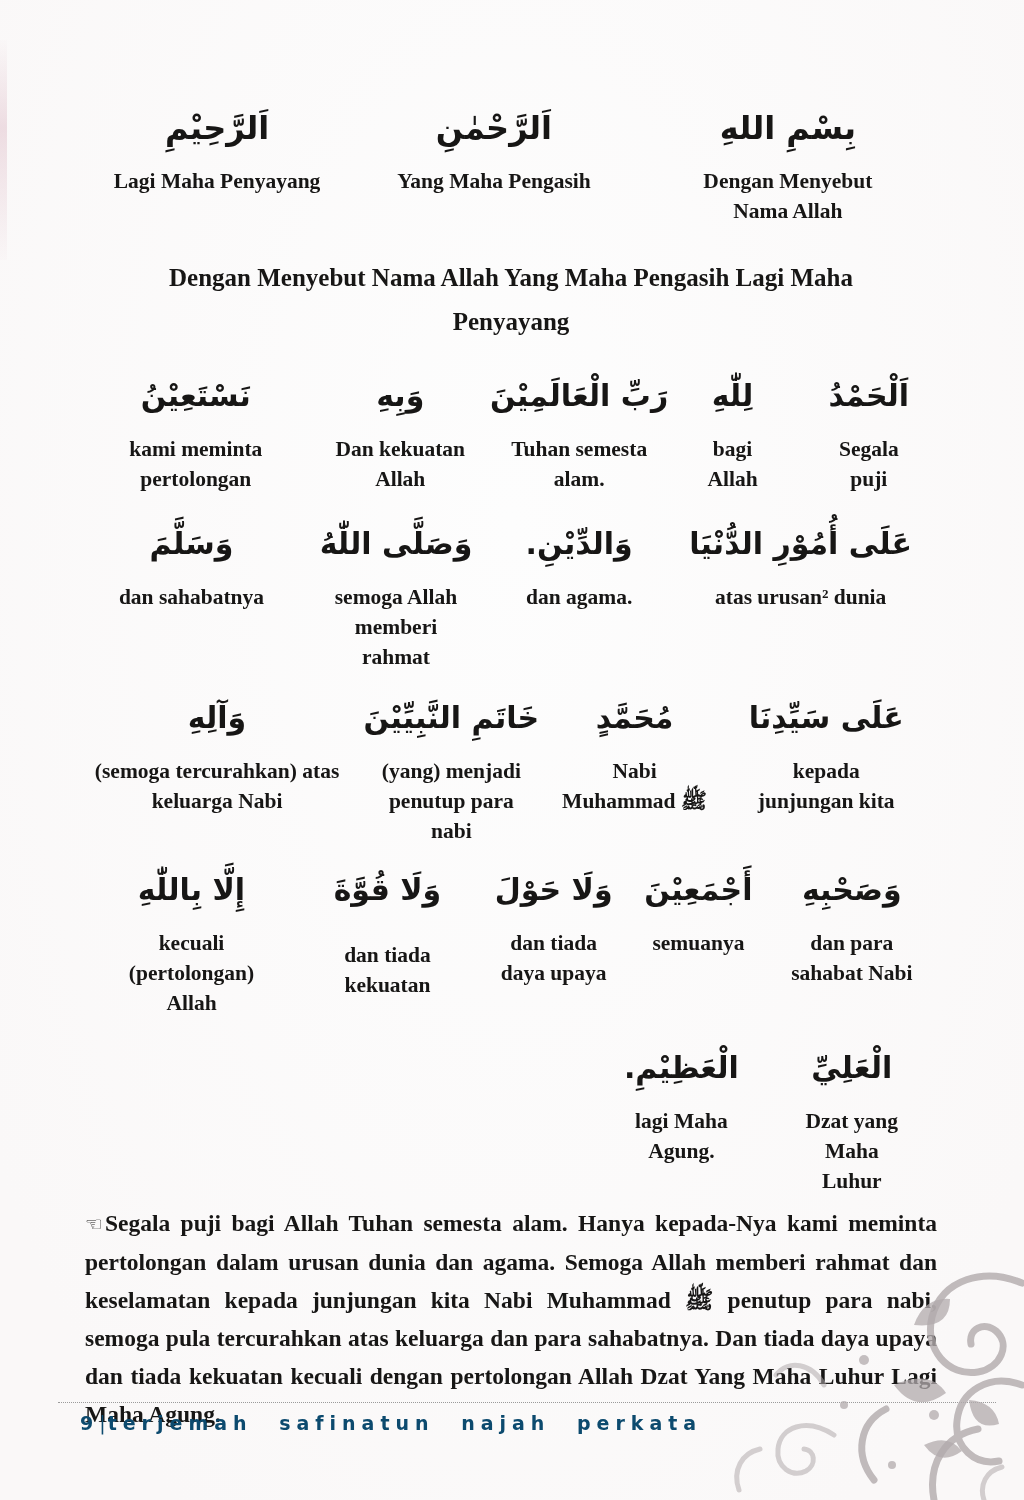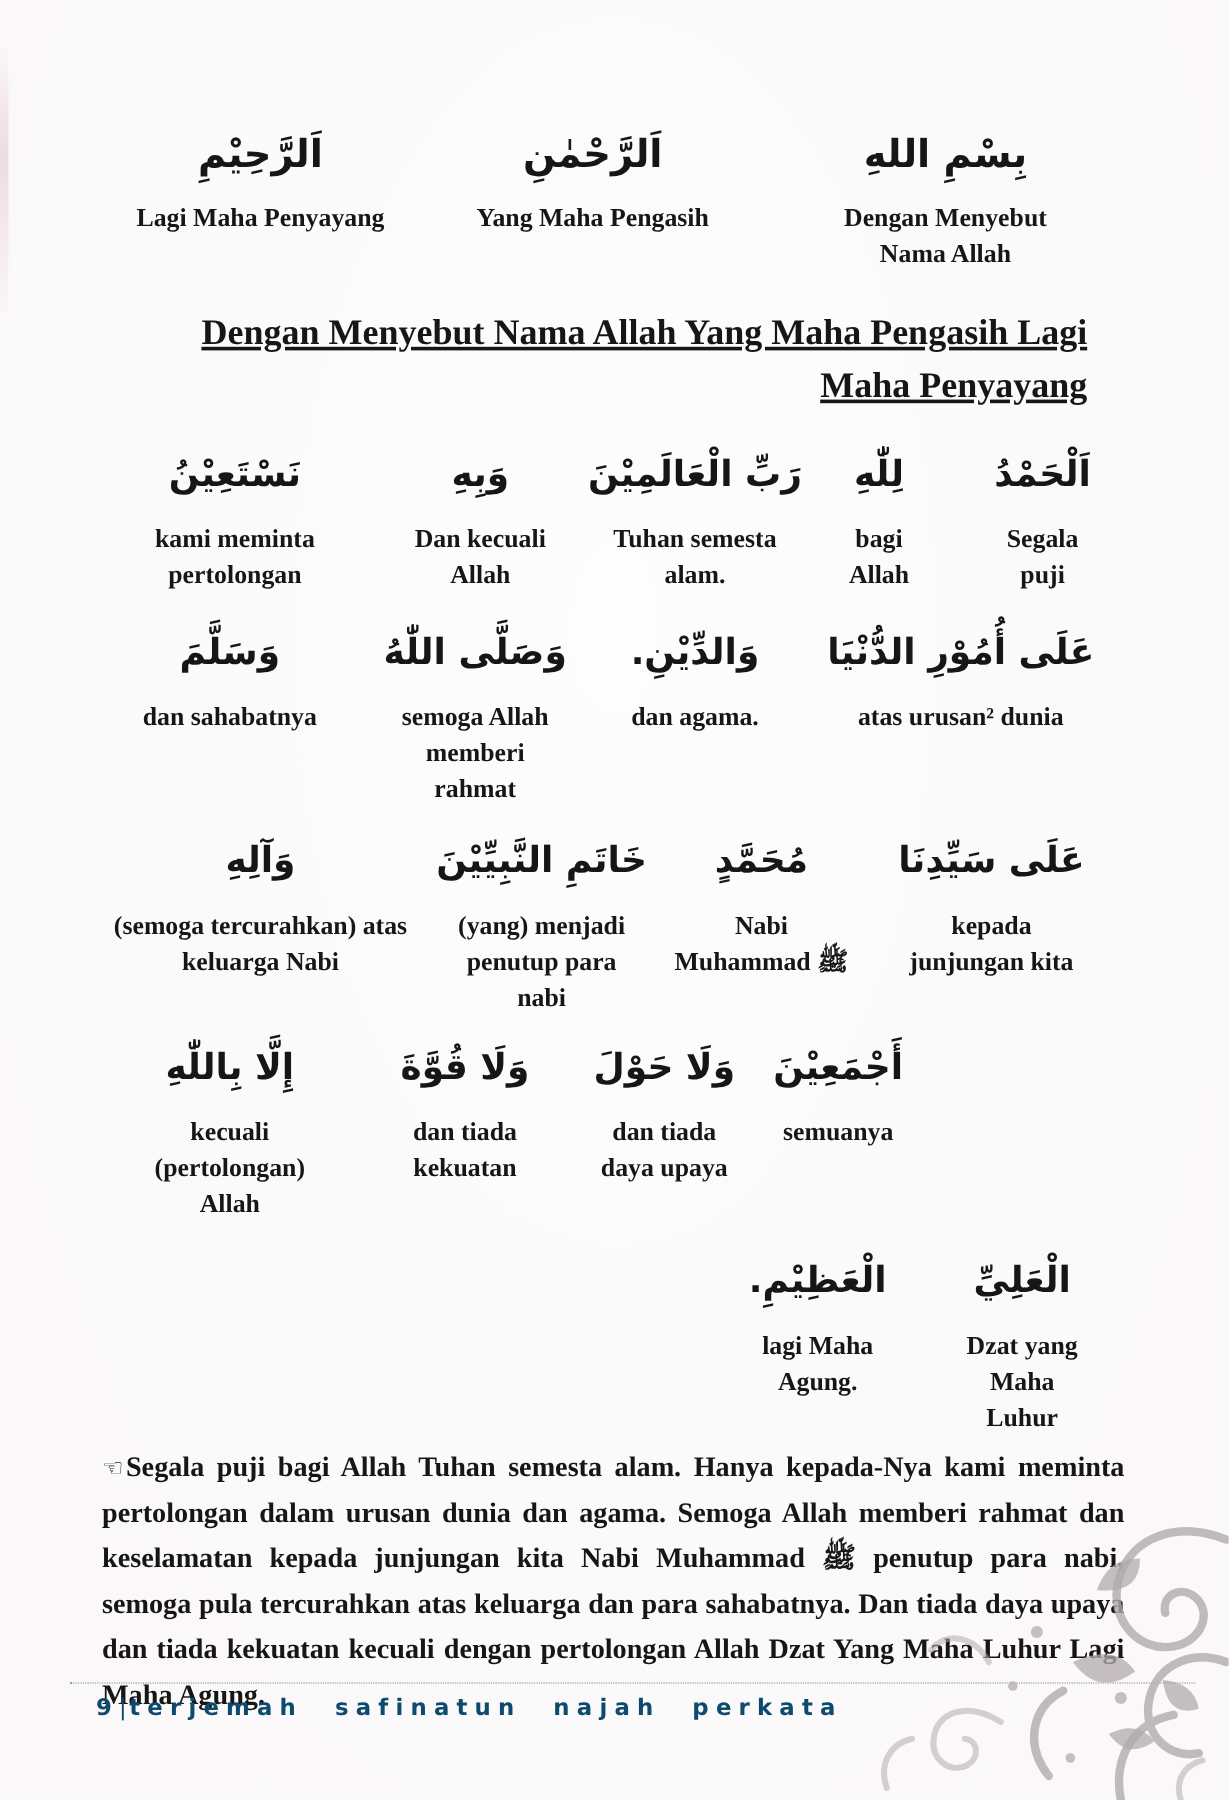--- a/index.html
+++ b/index.html
@@ -44,38 +44,37 @@
   
   .bismillah-row { display: flex; margin-top: 92px; }
   .bismillah-row .ar { font-size: 32px; }
   .bismillah-row .c1 { width: 31%; }
   .bismillah-row .c2 { width: 34%; }
   .bismillah-row .c3 { width: 35%; text-align: center; }
   
   .heading {
     margin: 30px auto 0 auto;
     width: 790px;
-    text-align: right;
-    font-size: 30px;
+    text-align: center;
+    font-size: 25px;
     font-weight: 700;
     line-height: 44px;
-    text-decoration: underline;
   }
   
   .row-1 { margin-top: 16px; }
   .row-1 .c1 { width: 26%; } .row-1 .c2 { width: 22%; } .row-1 .c3 { width: 20%; }
   .row-1 .c4 { width: 16%; } .row-1 .c5 { width: 16%; }
   .row-2 { margin-top: 14px; }
   .row-2 .c1 { width: 25%; } .row-2 .c2 { width: 23%; }
   .row-2 .c3 { width: 20%; } .row-2 .c4 { width: 32%; }
   .row-3 { margin-top: 10px; }
   .row-3 .c1 { width: 31%; } .row-3 .c2 { width: 24%; }
   .row-3 .c3 { width: 19%; } .row-3 .c4 { width: 26%; }
   .row-4 { margin-top: 8px; }
-  .row-4 .c1 { width: 25%; } .row-4 .c2 { width: 21%; } .row-4 .c3 { width: 18%; }
+  .row-4 .c1 { width: 25%; } .row-4 .c2 { width: 21%; gap: 12px; } .row-4 .c3 { width: 18%; }
   .row-4 .c4 { width: 16%; } .row-4 .c5 { width: 20%; }
   .row-5 { margin-top: 14px; justify-content: flex-end; }
   .row-5 .c1 { width: 20%; } .row-5 .c2 { width: 20%; }
   
   .mw70  { max-width: 75px; }
   .mw80  { max-width: 85px; }
   .mw110 { max-width: 110px; }
   .mw115 { max-width: 118px; }
   .mw120 { max-width: 122px; }
   .mw130 { max-width: 132px; }
@@ -156,21 +155,21 @@
 
   <div class="heading">Dengan Menyebut Nama Allah Yang Maha Pengasih Lagi Maha Penyayang</div>
 
   <div class="word-row row-1">
     <div class="cell c1">
       <div class="ar">نَسْتَعِيْنُ</div>
       <div class="tr">kami meminta pertolongan</div>
     </div>
     <div class="cell c2">
       <div class="ar">وَبِهِ</div>
-      <div class="tr mw140">Dan kecuali Allah</div>
+      <div class="tr mw140">Dan kekuatan Allah</div>
     </div>
     <div class="cell c3">
       <div class="ar">رَبِّ الْعَالَمِيْنَ</div>
       <div class="tr mw150">Tuhan semesta alam.</div>
     </div>
     <div class="cell c4">
       <div class="ar">لِلّٰهِ</div>
       <div class="tr mw70">bagi Allah</div>
     </div>
     <div class="cell c5">
@@ -226,20 +225,24 @@
       <div class="ar">وَلَا قُوَّةَ</div>
       <div class="tr mw110">dan tiada kekuatan</div>
     </div>
     <div class="cell c3">
       <div class="ar">وَلَا حَوْلَ</div>
       <div class="tr mw120">dan tiada daya upaya</div>
     </div>
     <div class="cell c4">
       <div class="ar">أَجْمَعِيْنَ</div>
       <div class="tr">semuanya</div>
+    </div>
+    <div class="cell c5">
+      <div class="ar">وَصَحْبِهِ</div>
+      <div class="tr mw130">dan para sahabat Nabi</div>
     </div>
   </div>
 
   <div class="word-row row-5">
     <div class="cell c1">
       <div class="ar">الْعَظِيْمِ.</div>
       <div class="tr mw110">lagi Maha Agung.</div>
     </div>
     <div class="cell c2">
       <div class="ar">الْعَلِيِّ</div>

